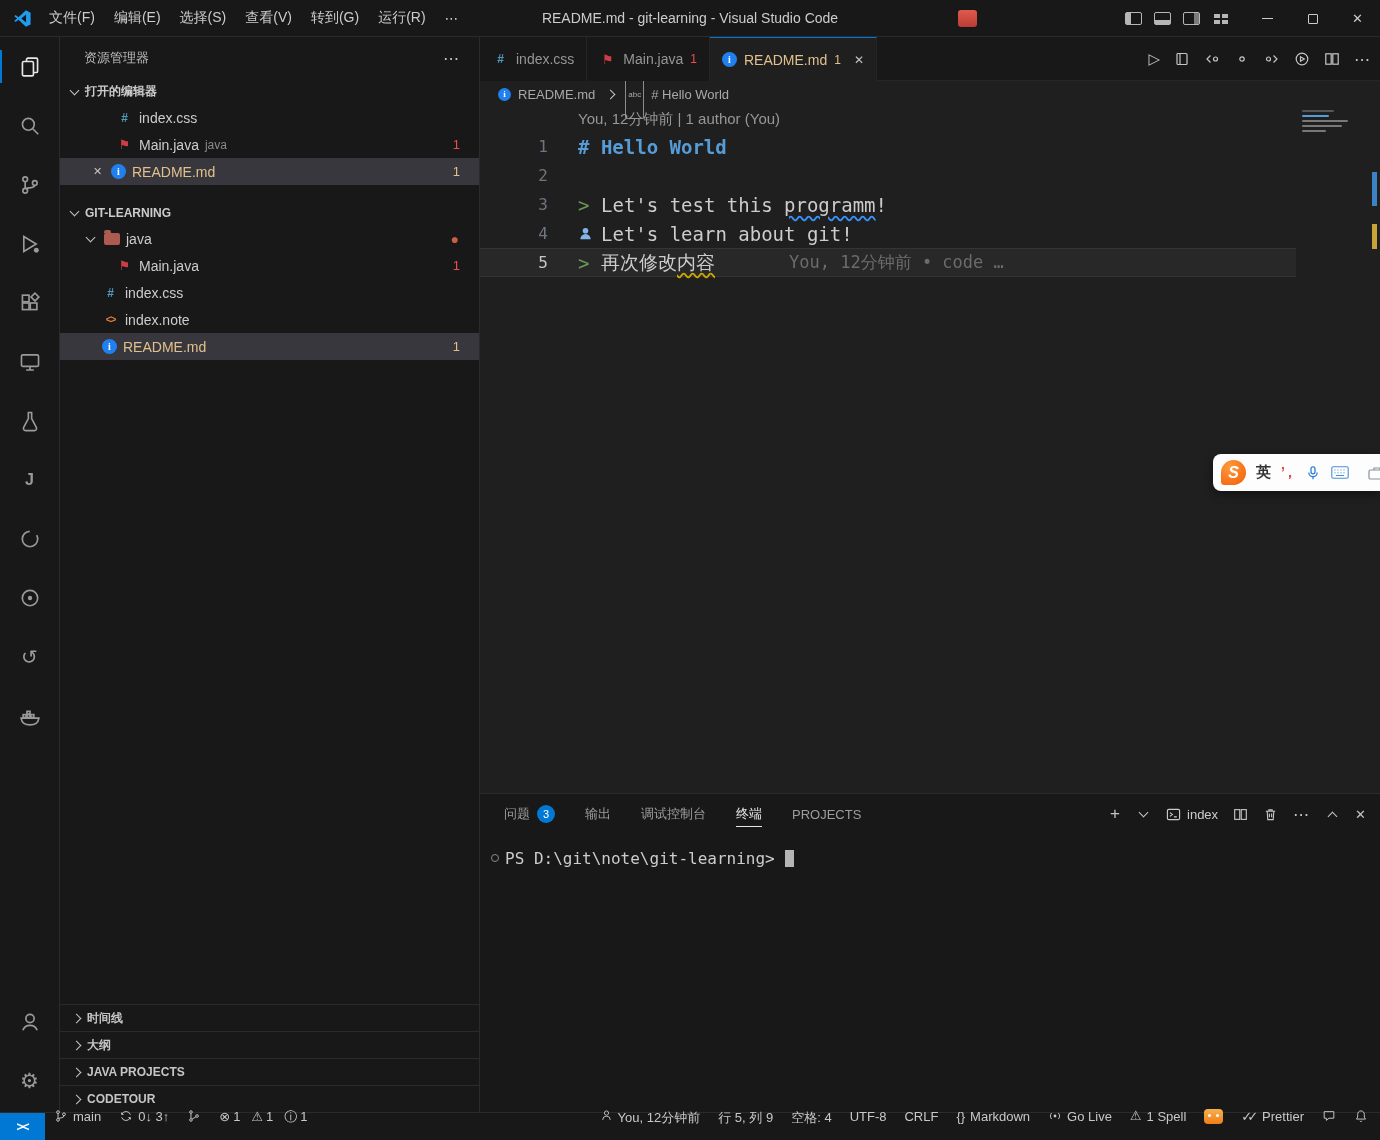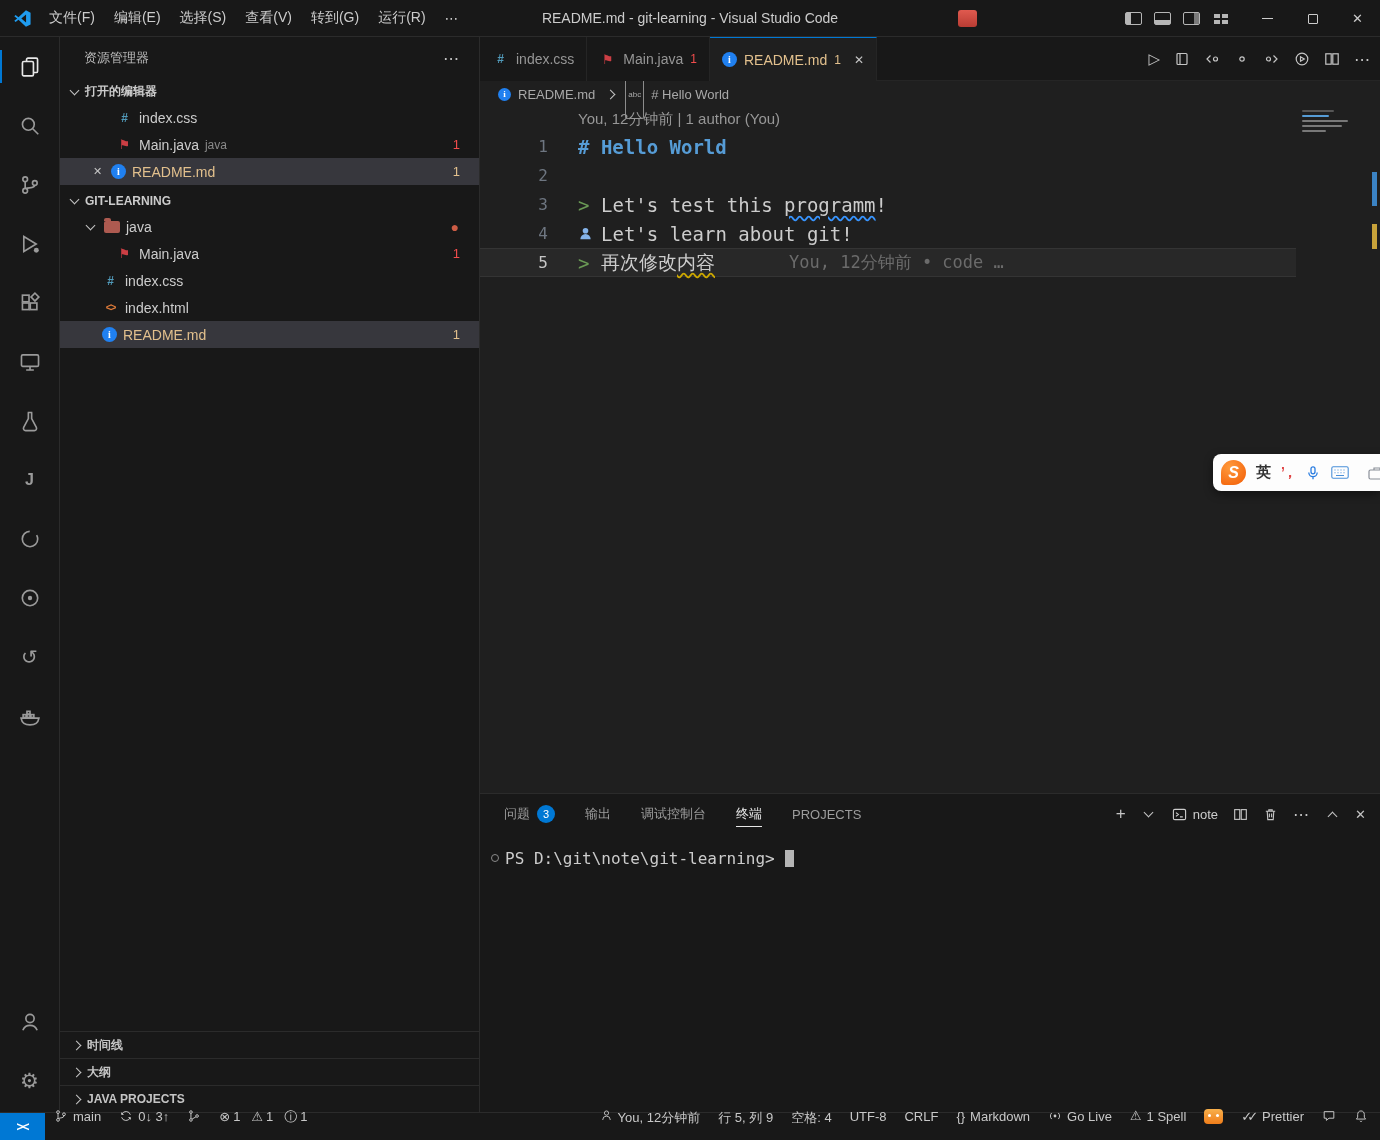--- a/index.html
+++ b/index.html
@@ -277,61 +277,65 @@
     <span class="hint">java</span>
     <span class="badge red">1</span>
   </div>
   <div class="row sel" style="padding-left:30px">
     <span class="xclose">✕</span>
     <span class="ic-info">i</span>
     <span class="lbl orange">README.md</span>
     <span class="badge or">1</span>
   </div>
 
-  <div class="sec-head" style="margin-top:3px">
+  <div class="sec-head" style="margin-top:15px">
     <span class="cv down"></span>
     <span>GIT-LEARNING</span>
   </div>
   <div class="row" style="padding-left:22px">
     <span class="cv down"></span>
     <span class="folder"></span>
     <span class="lbl">java</span>
     <span class="dot">●</span>
   </div>
   <div class="row" style="padding-left:56px">
     <span class="fi fi-java">⚑</span>
     <span class="lbl">Main.java</span>
     <span class="badge red">1</span>
   </div>
   <div class="row" style="padding-left:42px">
     <span class="fi fi-css">#</span>
     <span class="lbl">index.css</span>
   </div>
   <div class="row" style="padding-left:42px">
     <span class="fi fi-html">&lt;&gt;</span>
-    <span class="lbl">index.html</span>
+    <span class="lbl">index.note</span>
   </div>
   <div class="row sel" style="padding-left:42px">
     <span class="ic-info">i</span>
     <span class="lbl orange">README.md</span>
     <span class="badge or">1</span>
   </div>
 
   <div class="sb-bottom">
     <div class="bsec">
         <span class="cv right"></span>
         <span>时间线</span>
       </div>
     <div class="bsec">
         <span class="cv right"></span>
         <span>大纲</span>
       </div>
     <div class="bsec">
         <span class="cv right"></span>
         <span>JAVA PROJECTS</span>
+      </div>
+    <div class="bsec">
+        <span class="cv right"></span>
+        <span>CODETOUR</span>
       </div>
   </div>
 </aside>
 
 <main class="editor">
   <div class="tabsbar">
     <div class="tab">
       <span class="fi fi-css">#</span>
       <span>index.css</span>
     </div>
@@ -451,21 +455,21 @@
         <span>PROJECTS</span>
       </div>
     <div class="pctrl">
       <span class="plus">+</span>
       <span class="cv down"></span>
       <span class="shell">
         <svg width="15" height="15" viewBox="0 0 16 16">
             <rect x="1.5" y="2.5" width="13" height="11" rx="1.5"></rect>
             <path d="M4.2 6l2.6 2-2.6 2M8.5 10.5h3"></path>
           </svg>
-        <span>note</span>
+        <span>index</span>
       </span>
       <span>
           <svg width="15" height="15" viewBox="0 0 16 16">
             <rect x="1.8" y="2.8" width="5.4" height="10.4"></rect>
             <rect x="8.8" y="2.8" width="5.4" height="10.4"></rect>
           </svg>
         </span>
       <span>
           <svg width="15" height="15" viewBox="0 0 16 16">
             <path d="M3 4.5h10M6.2 4.5V3h3.6v1.5M4.5 4.5l.6 9h5.8l.6-9M6.8 7v4M9.2 7v4"></path>

